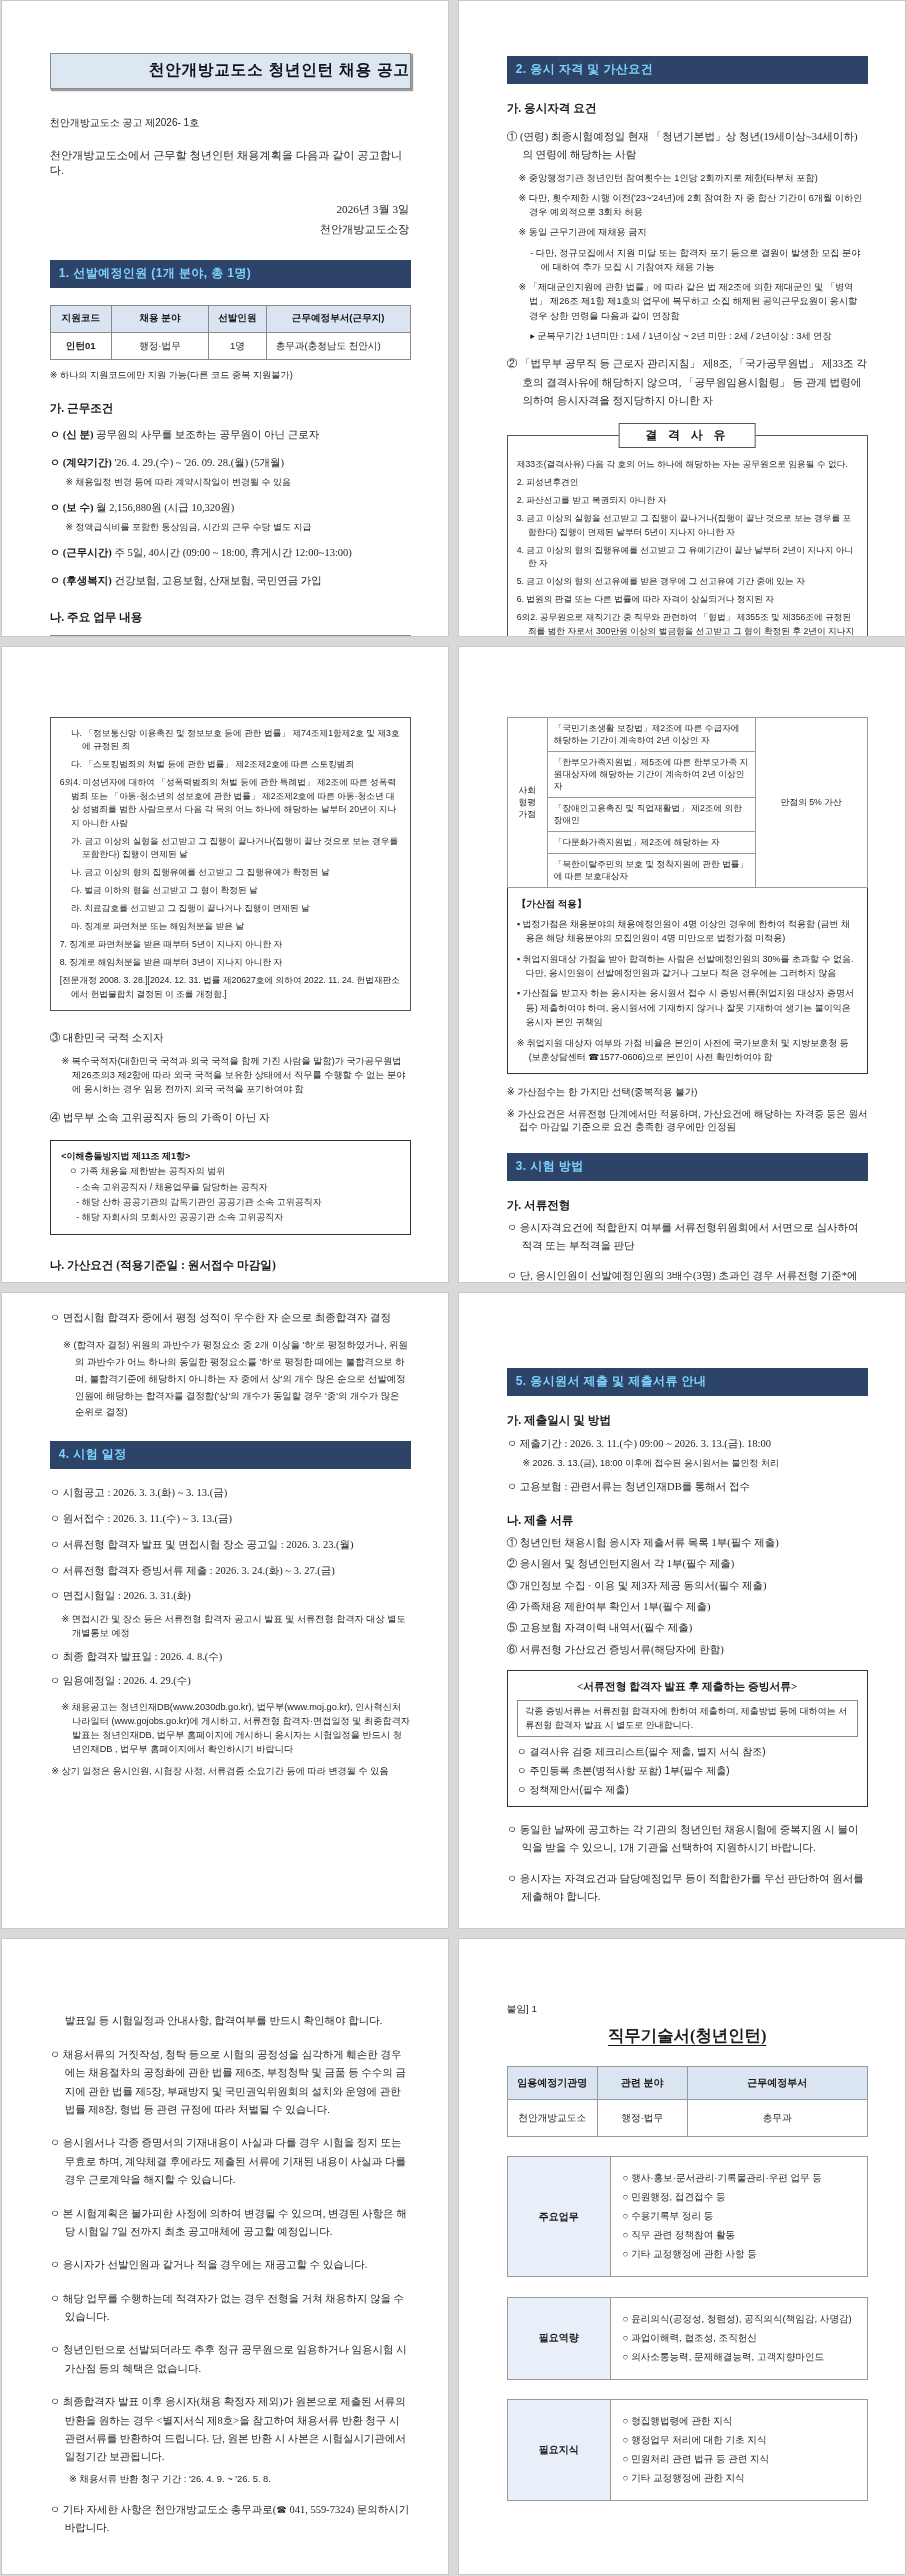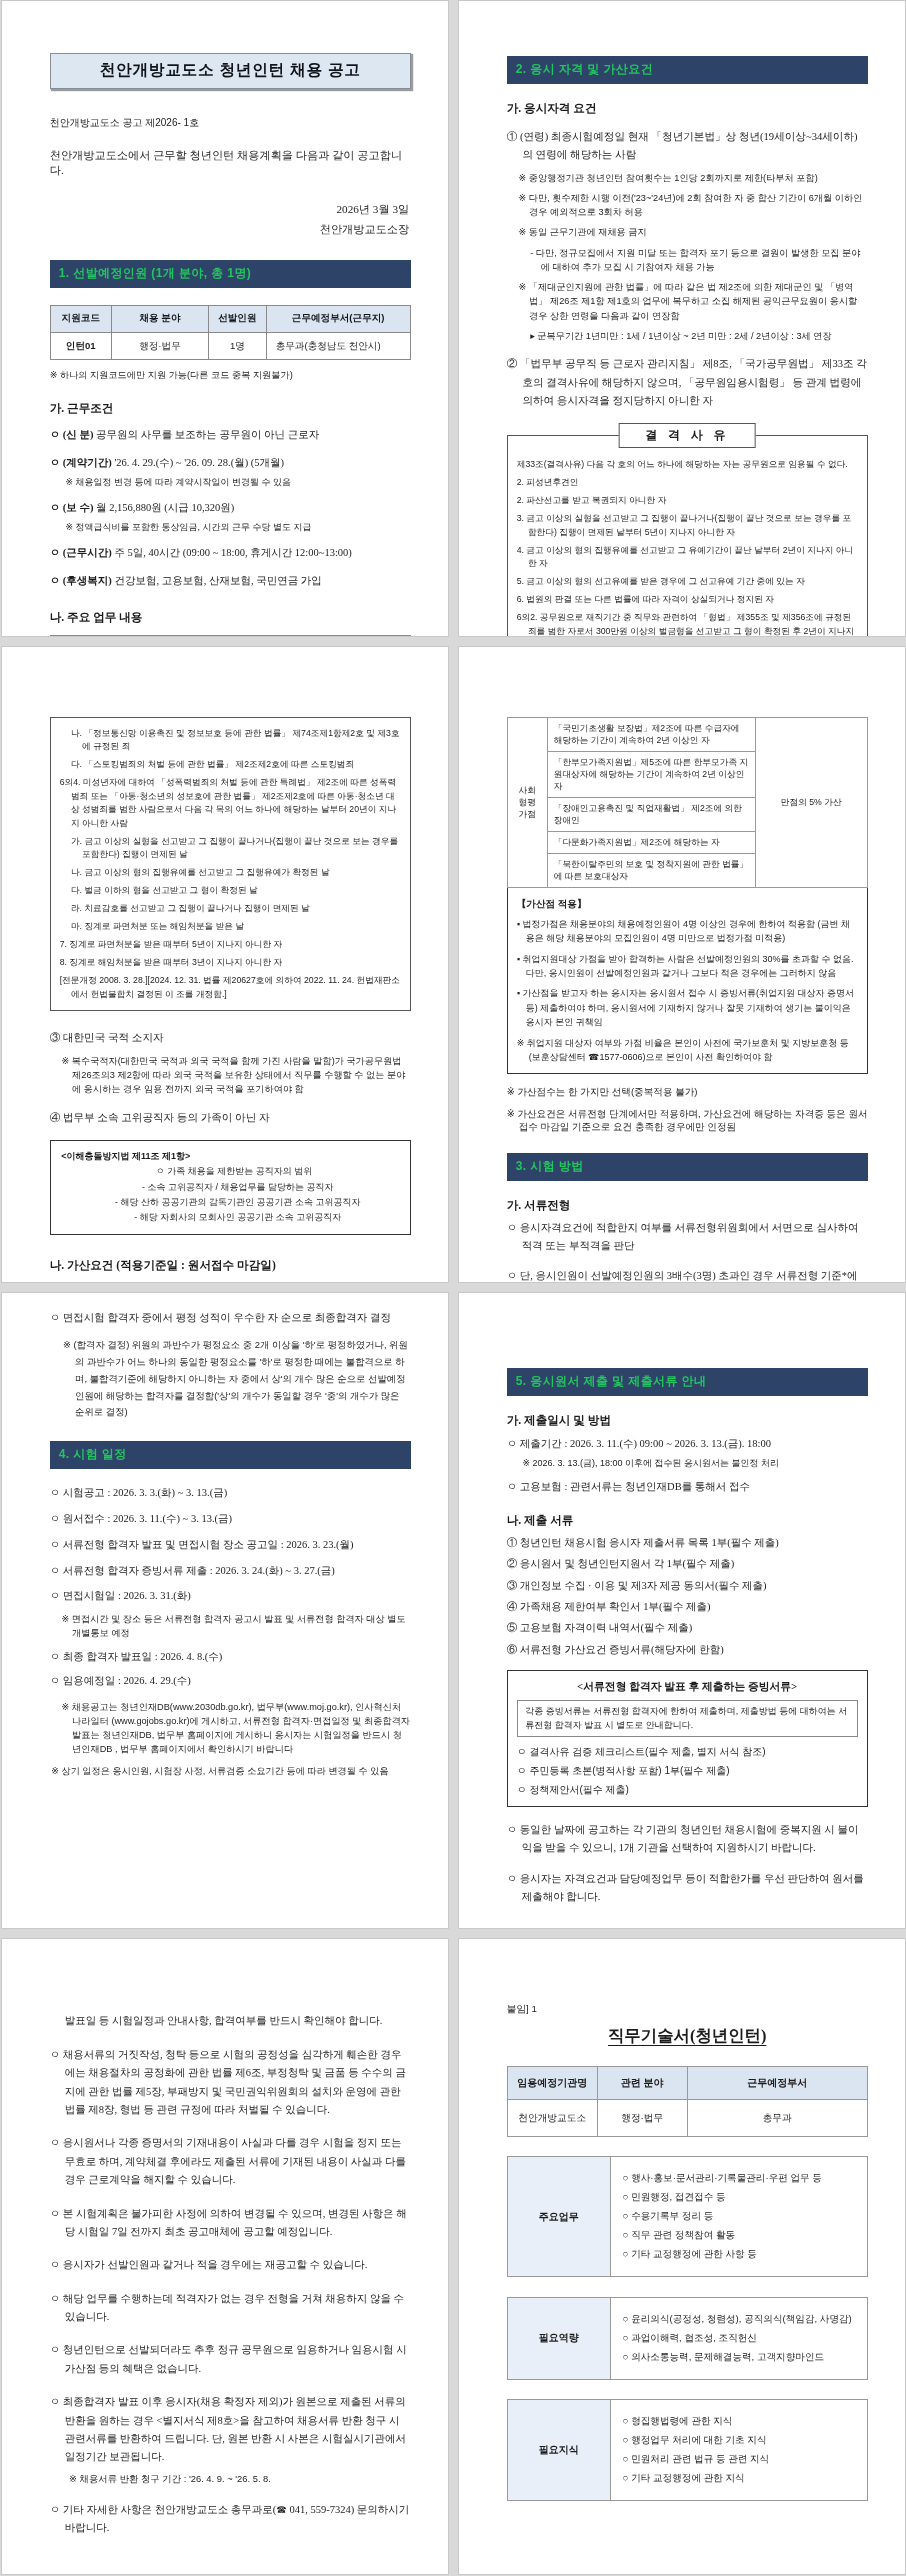--- a/index.html
+++ b/index.html
@@ -7,25 +7,25 @@
     --sans:"Liberation Sans","DejaVu Sans",sans-serif;
     --navy:#2d4368;
     --hdrblue:#dbe5f1;
     --lblblue:#e9eff8;
   }
   *{box-sizing:border-box;}
   body{margin:0;background:#d9d9d9;width:907px;font-family:var(--serif);color:#1c1c1c;}
   .sheet{display:grid;grid-template-columns:448px 448px;grid-auto-rows:637px;column-gap:9px;row-gap:9px;padding:0 0.7px;}
   .page{background:#fff;border:0.7px solid #c9c9c9;overflow:hidden;padding:0 37px 0 48px;position:relative;}
 
-  .banner{margin-top:52px;background:#dde7f2;border:1.5px solid #868d95;box-shadow:1.5px 1.5px 0 0.7px #9c9c9c;text-align:center;font-family:var(--sans);font-weight:700;font-size:15.7px;letter-spacing:0.7px;padding:6px 0 6.7px;color:#10131a;}
+  .banner{margin-top:52px;background:#dde7f2;border:1.5px solid #868d95;box-shadow:1.5px 1.5px 0 0.7px #9c9c9c;text-align:right;font-family:var(--sans);font-weight:700;font-size:15.7px;letter-spacing:0.7px;padding:6px 0 6.7px;color:#10131a;}
   .notice{margin-top:27px;font-family:var(--sans);font-size:10px;}
   .intro{margin-top:18px;font-size:11.2px;}
   .dateblk{margin-top:21px;text-align:right;font-size:11.2px;line-height:1.8;padding-right:1.5px;}
-  .sec{margin-top:21px;background:var(--navy);color:#22c55e;font-family:var(--sans);font-weight:700;font-size:12px;padding:5.2px 9px 6px;letter-spacing:0.4px;}
+  .sec{margin-top:21px;background:var(--navy);color:#7dd3fc;font-family:var(--sans);font-weight:700;font-size:12px;padding:5.2px 9px 6px;letter-spacing:0.4px;}
   .sec.mt-lg{margin-top:55px;}
   .sec.mt-xl{margin-top:75px;}
 
   table.doc{width:100%;border-collapse:collapse;font-family:var(--sans);font-size:9.6px;margin-top:16.4px;border:1.5px solid #161616;}
   table.doc th{background:var(--hdrblue);font-weight:700;padding:6.7px 3px;border:0.7px solid #8a8a8a;color:#14171d;}
   table.doc td{padding:6.7px 4.5px;border:0.7px solid #8a8a8a;text-align:center;}
   table.doc td.td-left{text-align:left;padding-left:9px;}
 
   .note{font-family:var(--sans);font-size:9.2px;margin-top:8.2px;color:#222;}
   .h2{margin-top:19.4px;font-size:11.6px;font-weight:700;}
@@ -42,21 +42,21 @@
   .dqwrap{margin-top:24px;position:relative;}
   .dqtitle{position:absolute;top:-12px;left:50%;transform:translateX(-50%);background:#fff;border:0.7px solid #555;font-family:var(--sans);font-weight:700;font-size:12px;letter-spacing:3.7px;padding:3px 25.4px;white-space:nowrap;z-index:2;}
   .dqbox{border:0.7px solid #555;padding:18px 9px 9px;font-family:var(--sans);font-size:8.7px;line-height:1.55;color:#222;}
   .bxl{margin-top:4.5px;padding-left:11.2px;text-indent:-11.2px;}
   .bxl.flat{padding-left:0;text-indent:0;}
   .bxl.sub{padding-left:22.4px;text-indent:-11.2px;}
 
   .contbox{margin-top:70px;border:0.7px solid #555;padding:9px;font-family:var(--sans);font-size:8.7px;line-height:1.55;color:#222;}
   .b2{margin-top:13.4px;border:1.1px solid #333;padding:7.5px 10.5px 9px;font-family:var(--sans);font-size:9px;line-height:1.7;}
   .b2 .t{font-weight:700;}
-  .b2 .ln{padding-left:7.5px;text-align:center;}
+  .b2 .ln{padding-left:7.5px;}
   .b2 .ln.dash{padding-left:15px;}
 
   table.gtbl{width:100%;border-collapse:collapse;font-family:var(--sans);font-size:8.7px;margin-top:10.5px;border:1.1px solid #333;color:#222;}
   table.gtbl th{background:var(--hdrblue);border:0.7px solid #999;padding:6px 1.5px;font-size:9.3px;}
   table.gtbl td{border:0.7px solid #999;padding:4.5px 6px;vertical-align:middle;}
   .gtbl .cat{width:40px;text-align:center;}
   .gtbl .score{width:112px;text-align:center;}
   table.gtbl.cont{margin-top:70px;}
   .applybox{border:1.1px solid #333;border-top:none;padding:7.5px 9px 9px;font-family:var(--sans);font-size:9px;line-height:1.6;color:#222;}
   .applybox .t{font-weight:700;font-size:9.6px;}

